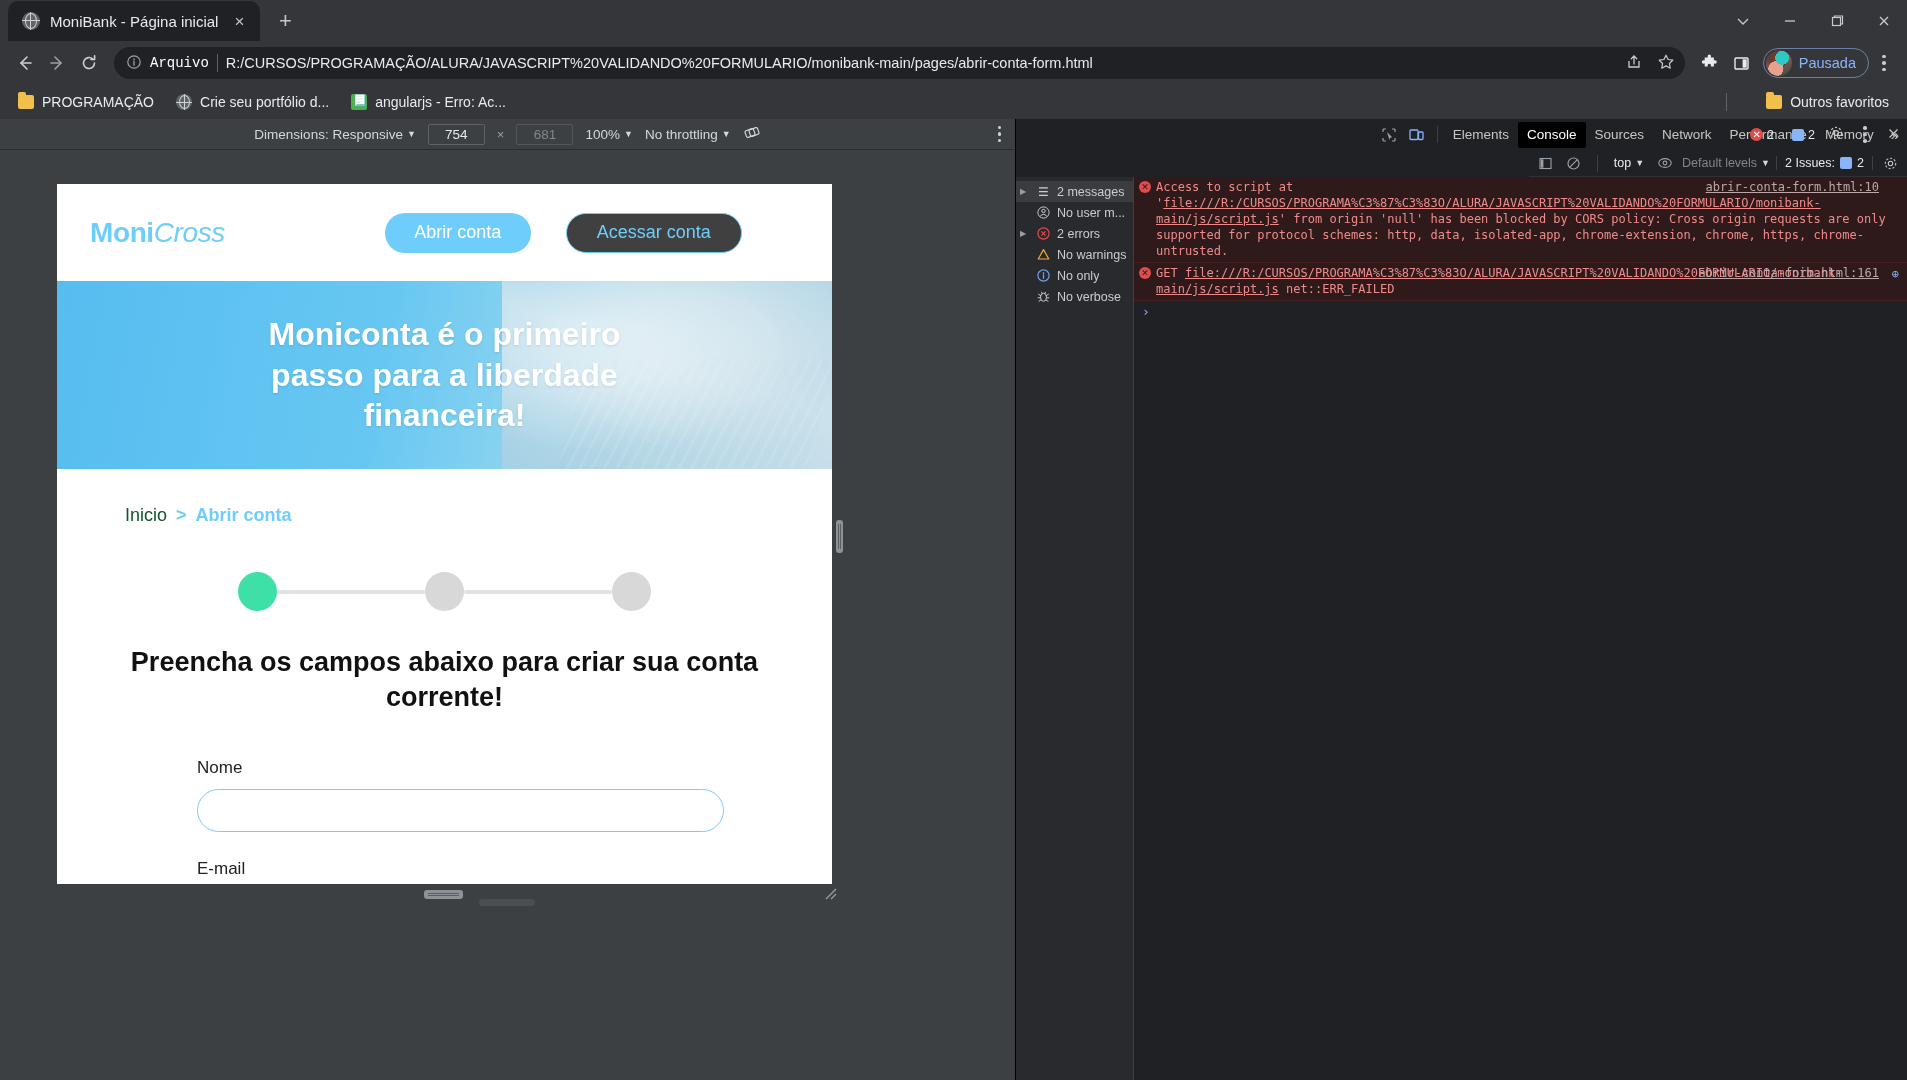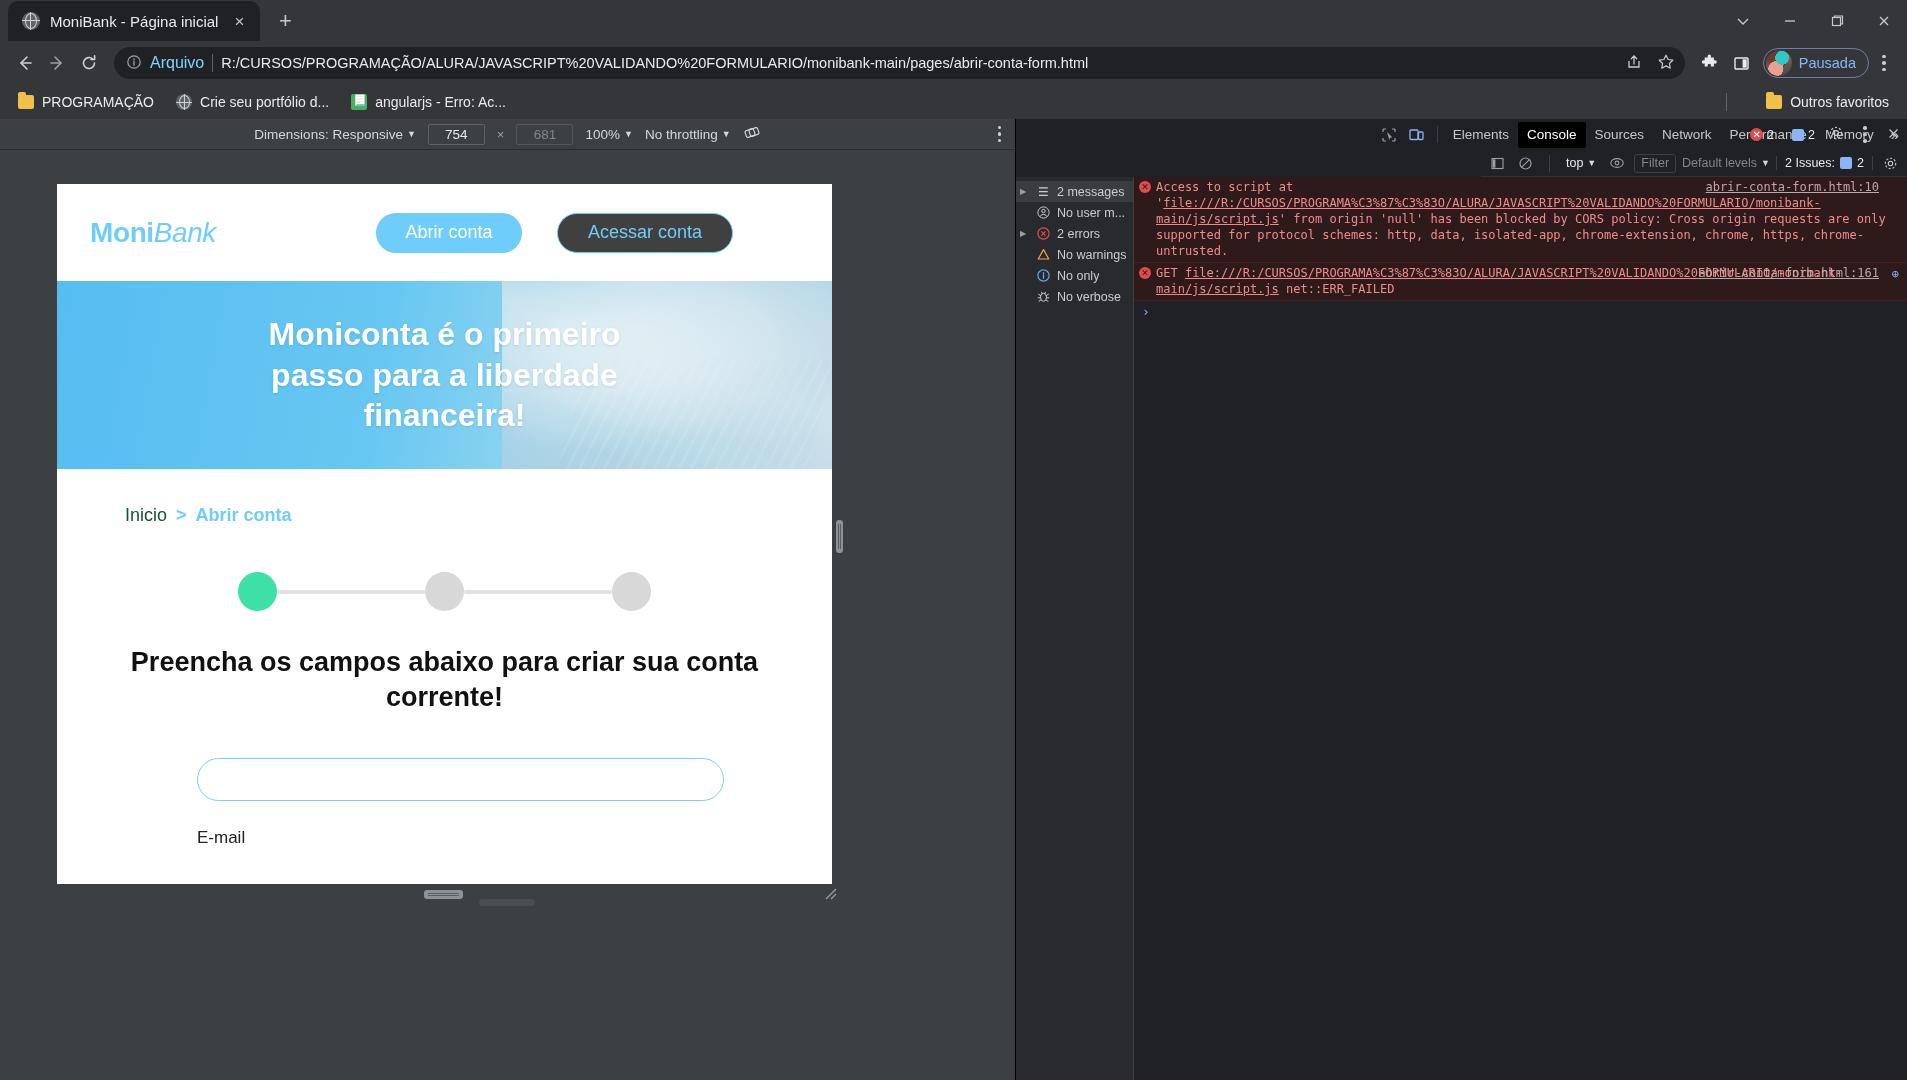--- a/index.html
+++ b/index.html
@@ -36,21 +36,21 @@
 
   
   .navbar { height: 44px; background: #35363a; display: flex; align-items: center; padding: 0 10px; gap: 2px; }
   .navicon { width: 30px; height: 30px; display:flex;align-items:center;justify-content:center; color:#cdd1d6; flex:0 0 30px;}
   .navicon.dim { color: #9aa0a6; }
   .omnibox {
     flex: 1; height: 32px; background: #202124; border-radius: 16px;
     display: flex; align-items: center; padding: 0 10px 0 12px; margin: 0 8px;
     color: #e8eaed; font-size: 14.5px; gap: 8px; min-width: 0;
   }
-  .omni-scheme { color: #7dd3fc; font-size: 16px; white-space: nowrap; }
+  .omni-scheme { color: #ffffff; font-size: 14px; white-space: nowrap; font-family: Liberation Mono, monospace; }
   .omni-sep { width: 1px; height: 18px; background: #5f6368; }
   .omni-url { flex: 1; white-space: nowrap; overflow: hidden; text-overflow: ellipsis; color: #e8eaed; font-size: 14.5px; }
   .omni-actions { display:flex; align-items:center; gap: 14px; padding-left: 8px; color:#c7cad1; }
   .profile-chip {
     height: 30px; border: 1px solid #6c7ea8; border-radius: 15px;
     display:flex; align-items:center; gap: 7px; padding: 0 12px 0 2px; margin-left: 4px;
   }
   .avatar {
     width: 26px; height: 26px; border-radius: 50%;
     background:
@@ -386,21 +386,21 @@
             <i></i>
             <i></i>
           </div>
       </div>
 
       <div class="viewport-wrap">
         <div class="viewport">
 
           <div class="site-header">
             <div class="logo">
-              <span class="b1">Moni</span><span class="b2">Bank</span>
+              <span class="b1">Moni</span><span class="b2">Cross</span>
             </div>
             <div class="hdr-btns">
               <div class="btn btn-solid">Abrir conta</div>
               <div class="btn btn-outline">Acessar conta</div>
             </div>
           </div>
 
           <div class="hero">
             <div class="hero-title">Moniconta é o primeiro passo para a liberdade financeira!</div>
           </div>
@@ -415,20 +415,21 @@
             <span class="step active"></span>
             <span class="step-line"></span>
             <span class="step"></span>
             <span class="step-line"></span>
             <span class="step"></span>
           </div>
 
           <div class="form-title">Preencha os campos abaixo para criar sua conta corrente!</div>
 
           <div class="form-body">
+            <div class="field-label">Nome</div>
             <div class="field-input"></div>
             <div class="field-gap"></div>
             <div class="field-label">E-mail</div>
           </div>
 
         </div>
 
         <div class="handle-right"></div>
         <div class="handle-bottom"></div>
         <div class="scroll-stub"></div>
@@ -508,21 +509,20 @@
         <span class="ct-context">
           <span>top</span>
           <span class="caret">▼</span>
         </span>
         <span class="ct-btn">
           <svg width="16" height="16" viewBox="0 0 16 16">
               <ellipse cx="8" cy="8" rx="6.2" ry="4.4" stroke="#9aa0a6" stroke-width="1.1" fill="none"></ellipse>
               <circle cx="8" cy="8" r="1.9" stroke="#9aa0a6" stroke-width="1.1" fill="none"></circle>
             </svg>
         </span>
-        <span class="ct-filter">Filter</span>
         <span class="ct-levels">
           <span>Default levels</span>
           <span class="caret">▼</span>
         </span>
         <span class="ct-issues">
           <span>2 Issues:</span>
           <span class="msg-ico"></span>
           <span>2</span>
         </span>
         <span class="ct-btn">

